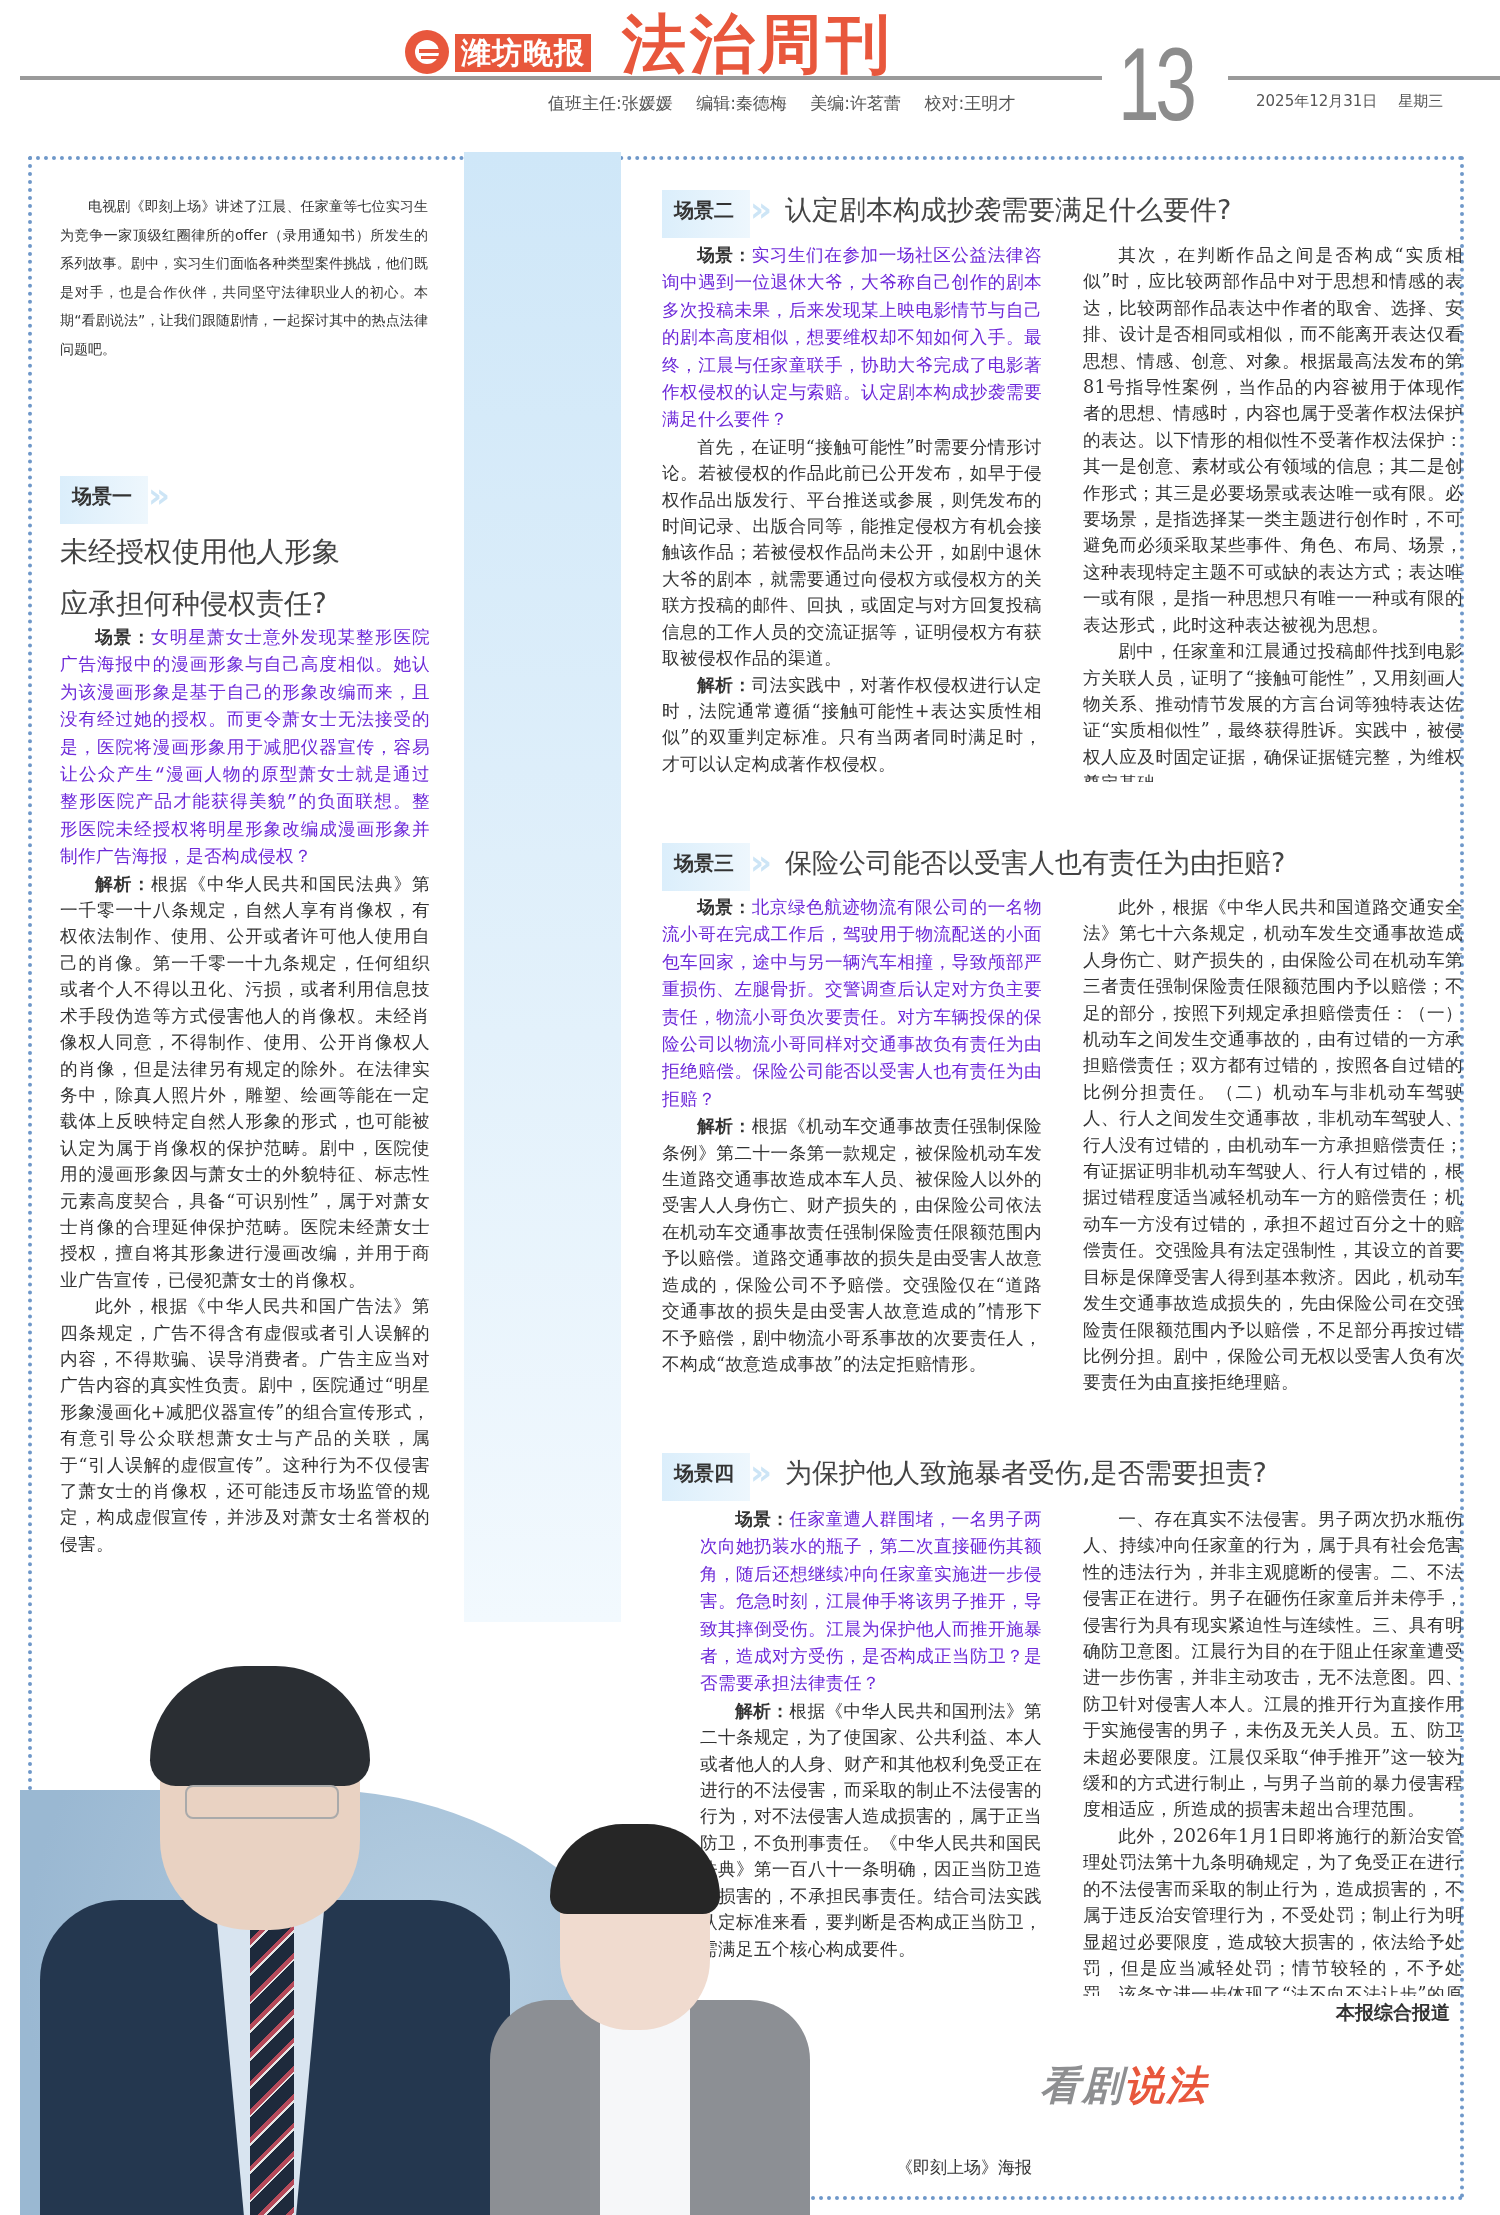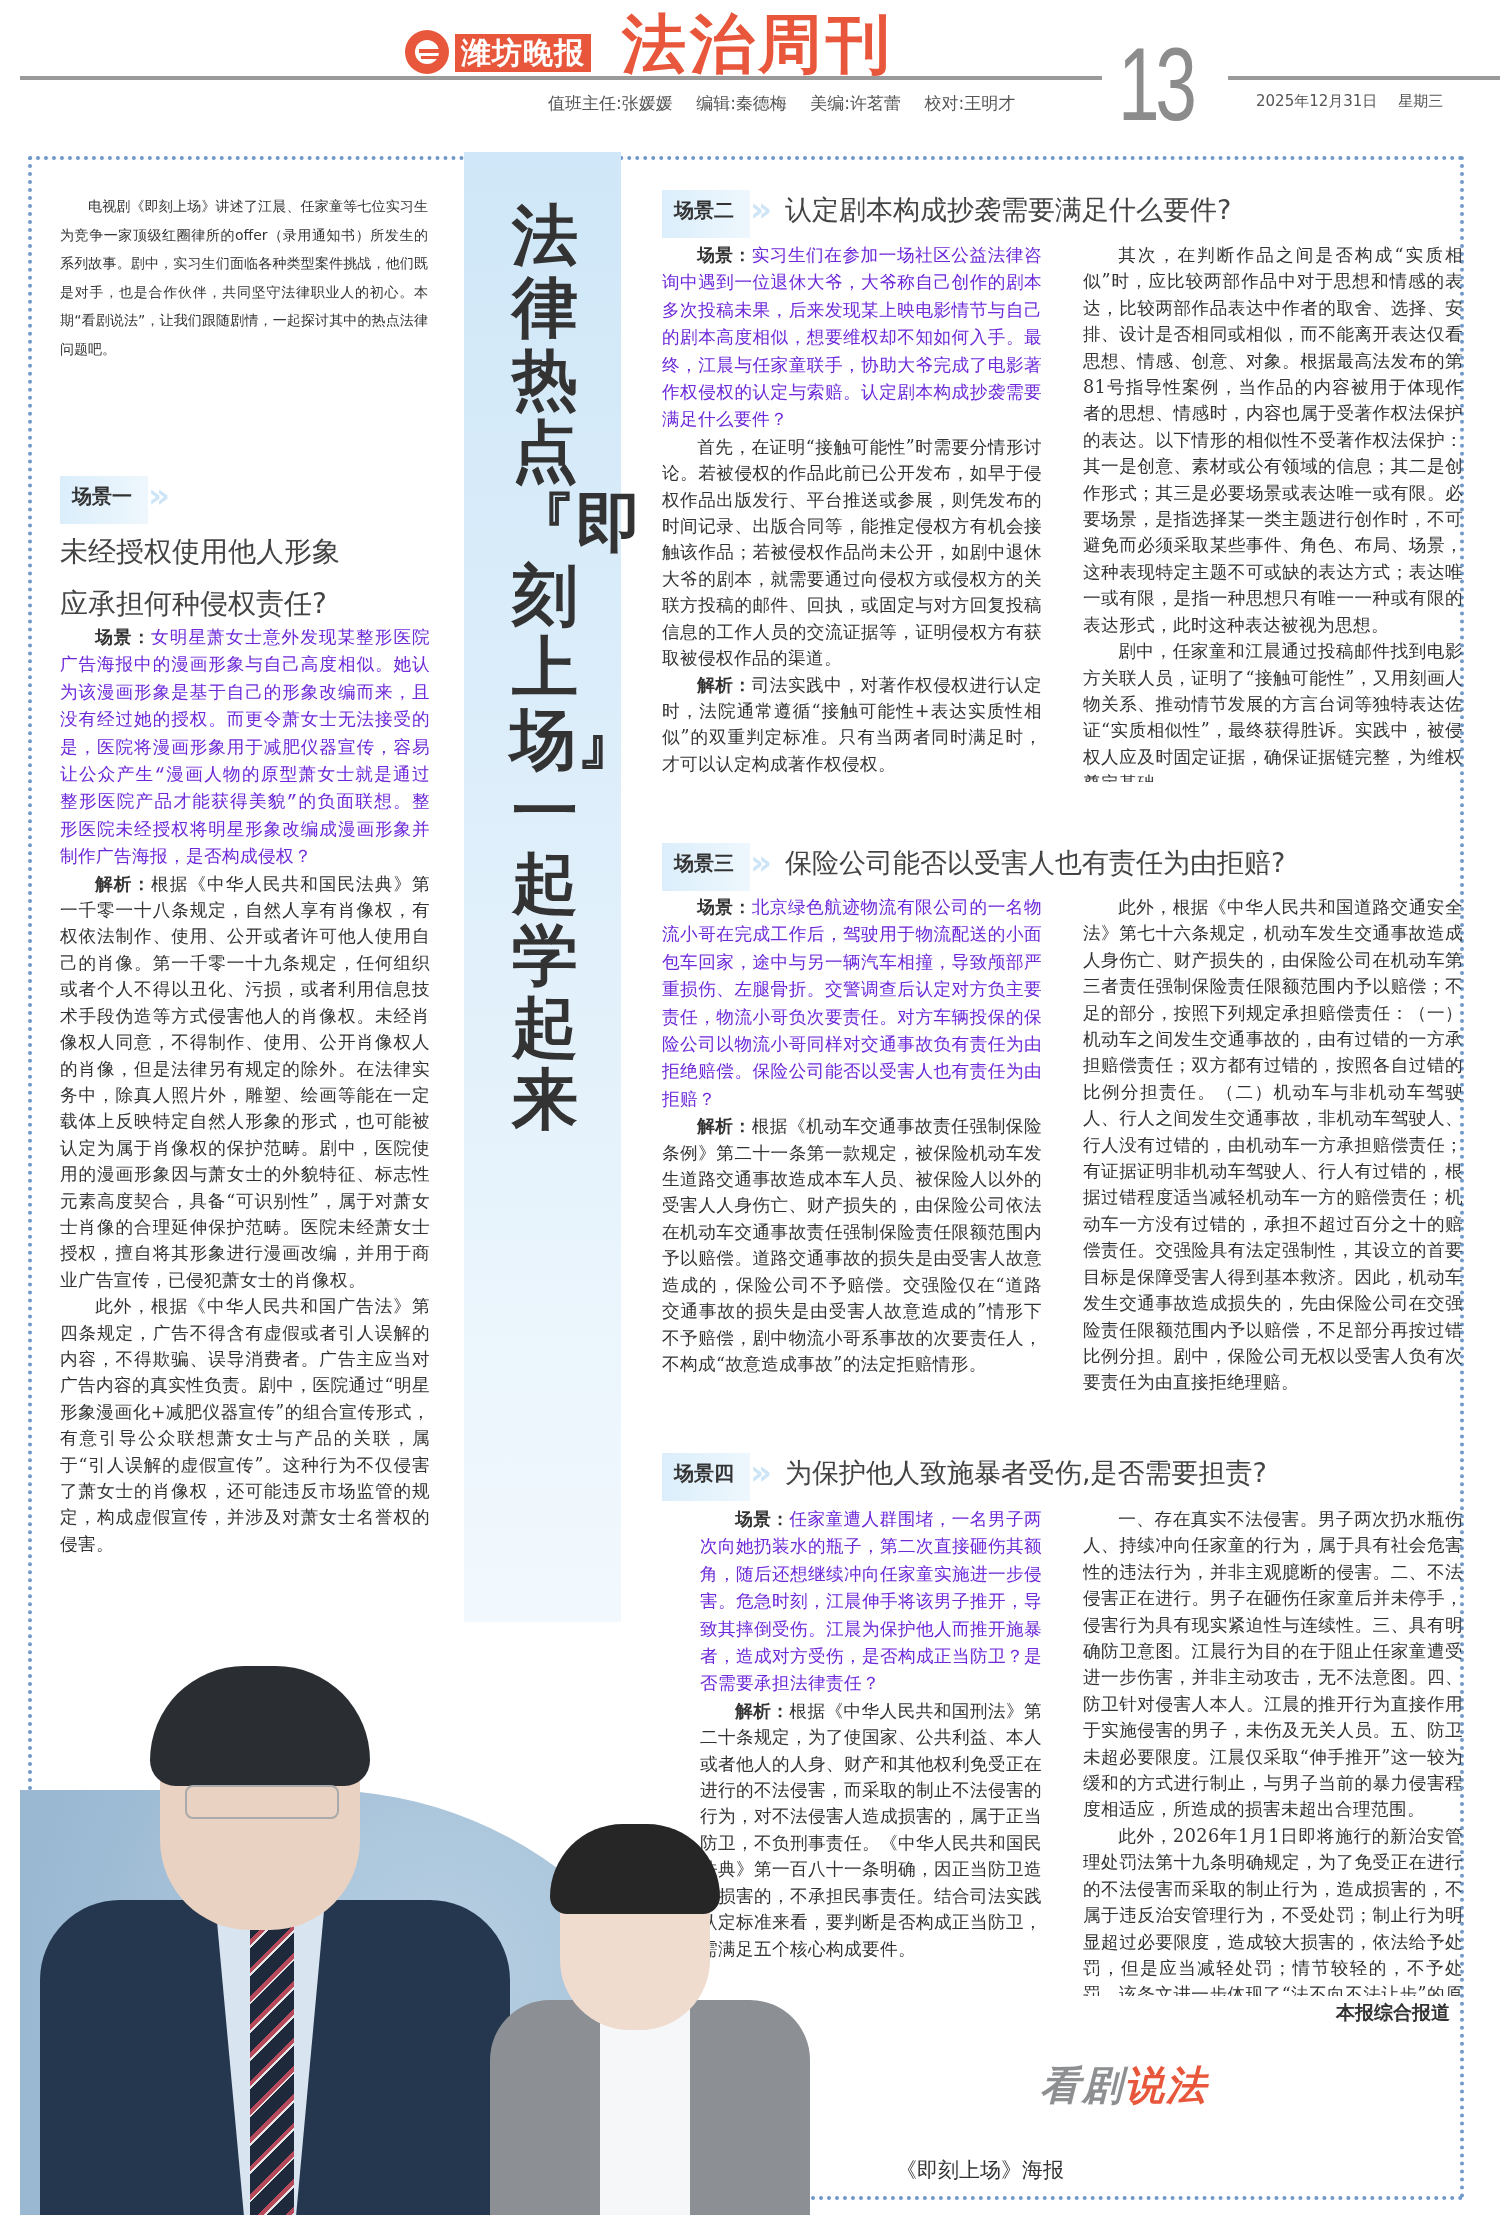--- a/index.html
+++ b/index.html
@@ -46,21 +46,21 @@
   .man .shirt{position:absolute;left:175px;top:230px;width:110px;height:360px;background:#d8e4f0;clip-path:polygon(0 0,100% 0,70% 100%,30% 100%);}
   .man .tie{position:absolute;left:210px;top:250px;width:44px;height:330px;background:repeating-linear-gradient(135deg,#1e2a3c 0 14px,#b64a5a 14px 18px,#e6e6e6 18px 20px);}
   .woman{position:absolute;left:480px;top:190px;width:320px;height:400px;}
   .woman .head{position:absolute;left:70px;top:0;width:150px;height:200px;border-radius:75px 75px 70px 70px;background:#f0dbcf;}
   .woman .hair{position:absolute;left:60px;top:-6px;width:170px;height:90px;border-radius:85px 85px 20px 20px;background:#262626;}
   .woman .blazer{position:absolute;left:0;top:170px;width:320px;height:260px;background:#8c8f94;border-radius:60px 60px 0 0;}
   .woman .shirt{position:absolute;left:110px;top:170px;width:90px;height:260px;background:#f6f7f9;}
   .seal{position:absolute;left:1040px;top:2060px;font-family:"DejaVu Sans",sans-serif;font-weight:bold;font-style:italic;font-size:40px;line-height:50px;letter-spacing:2px;white-space:nowrap;}
   .seal .grey{color:#8e8f91;}
   .seal .red{color:#e8573c;}
-  .caption{position:absolute;left:896px;top:2156px;font-family:"DejaVu Sans",sans-serif;font-size:21px;color:#333;white-space:nowrap;}
+  .caption{position:absolute;left:896px;top:2156px;font-family:"DejaVu Sans",sans-serif;font-size:17px;color:#333;white-space:nowrap;}
   .byline{position:absolute;left:1336px;top:2000px;font-family:"DejaVu Sans",sans-serif;font-weight:bold;font-size:19px;color:#333;}
 </style>
 </head>
 <body>
 
 <div class="page">
 
   <div class="masthead">
     <div class="logo-e">
         <div class="bar"></div>
@@ -79,21 +79,20 @@
     </div>
     <div class="date">
       <span>2025年12月31日</span>
       <span>星期三</span>
     </div>
   </div>
 
   <div class="frame"></div>
 
   <div class="band"></div>
-  <div class="band-title">法律热点『即刻上场』一起学起来</div>
 
   <div class="intro">
     <p>电视剧《即刻上场》讲述了江晨、任家童等七位实习生为竞争一家顶级红圈律所的offer（录用通知书）所发生的系列故事。剧中，实习生们面临各种类型案件挑战，他们既是对手，也是合作伙伴，共同坚守法律职业人的初心。本期“看剧说法”，让我们跟随剧情，一起探讨其中的热点法律问题吧。</p>
   </div>
 
   <div class="tag" style="left:60px;top:476px;">
     <span>场景一</span><span class="chev">»</span>
   </div>
   <div class="q1">
     <div>未经授权使用他人形象</div>

